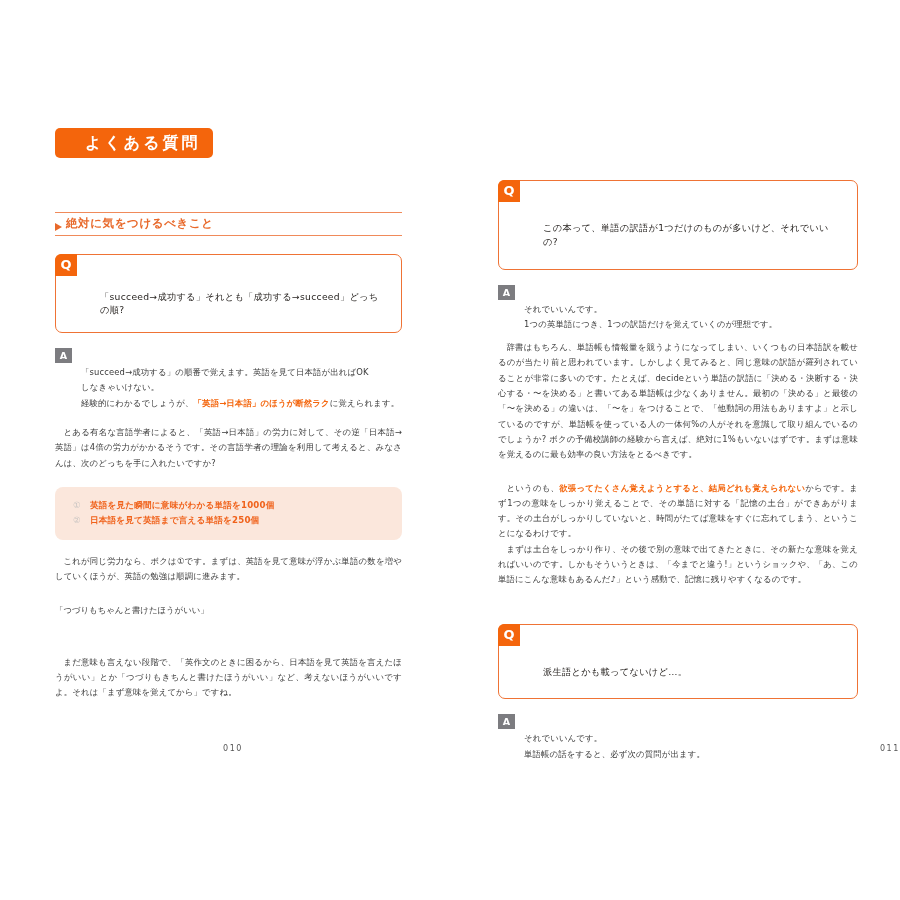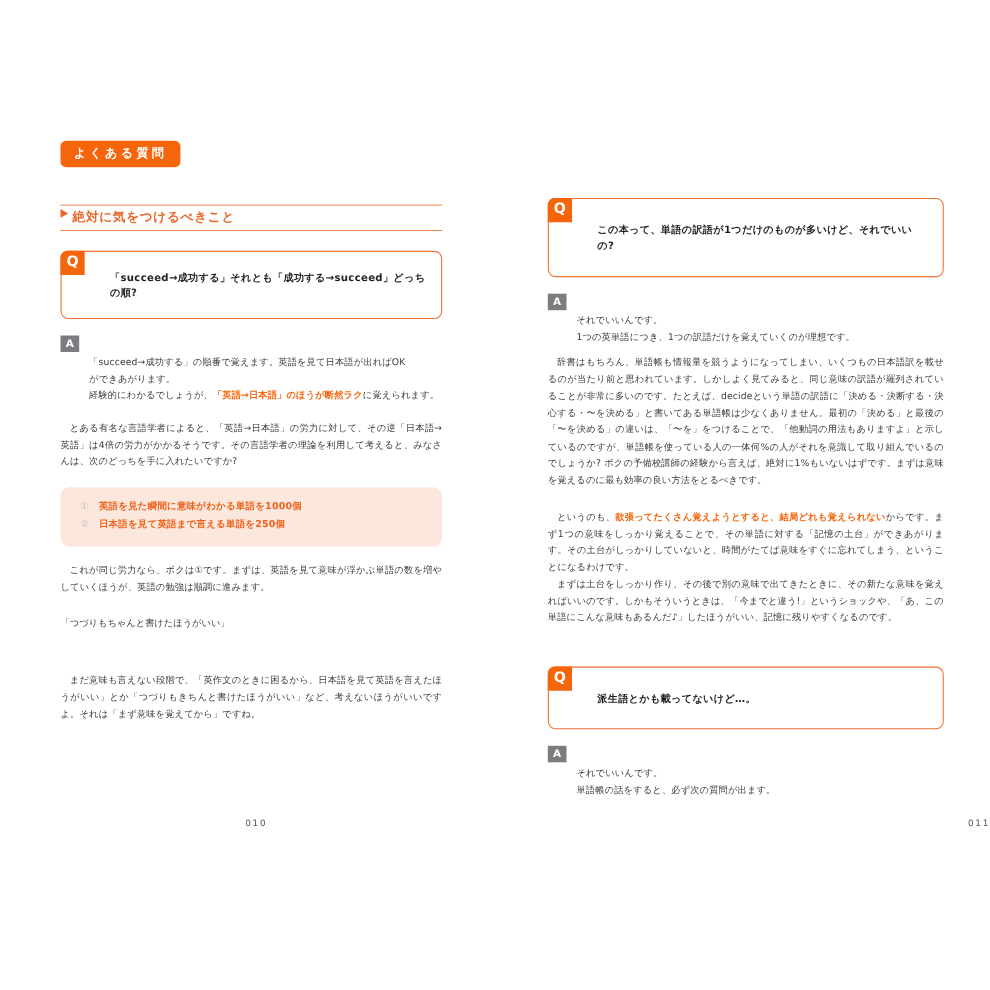--- a/index.html
+++ b/index.html
@@ -28,40 +28,40 @@
     box-sizing: border-box;
   }
   .page-left  { left: 0;   padding: 128px 48px 0 55px; }
   .page-right { left: 450px; padding: 128px 42px 0 48px; }
 
   
   .tab-label {
     display: inline-block;
     background: #f4650c;
     color: #ffffff;
-    font-size: 11px;
+    font-size: 16px;
     font-weight: bold;
     letter-spacing: 3px;
-    padding: 6px 12px 6px 12px;
+    padding: 6px 12px 6px 30px;
     border-radius: 5px;
     line-height: 1.1;
   }
 
   
   .section-head {
-    margin-top: 34px;
+    margin-top: 54px;
     border-top: 1.4px solid #f08a5a;
     border-bottom: 1.4px solid #f08a5a;
     padding: 3px 0 4px 0;
     color: #e8692b;
     font-size: 11.5px;
     font-weight: bold;
     letter-spacing: 0.6px;
     display: flex;
-    align-items: flex-start;
+    align-items: flex-end;
     gap: 4px;
   }
   .tri {
     width: 0; height: 0;
     border-left: 7px solid #e8692b;
     border-top: 4.5px solid transparent;
     border-bottom: 4.5px solid transparent;
     display: inline-block;
   }
 
@@ -86,24 +86,25 @@
     color: #ffffff;
     font-size: 13px;
     font-weight: bold;
     line-height: 22px;
     text-align: center;
     border-top-left-radius: 6px;
     font-family: "DejaVu Sans", "Liberation Sans", sans-serif;
   }
   .qtext {
     font-size: 9.2px;
-    font-weight: bold;
+    font-weight: normal;
     color: #231f1c;
     letter-spacing: 0.3px;
     line-height: 1.5;
+    margin-top: 18px;
   }
 
   
   .ablock {
     margin-top: 14px;
     display: flex;
     align-items: flex-start;
     gap: 9px;
   }
   .abadge {
@@ -192,21 +193,21 @@
 
     <div class="qbox">
       <div class="qbadge">Q</div>
       <div class="qtext">「succeed→成功する」それとも「成功する→succeed」どっちの順?</div>
     </div>
 
     <div class="ablock">
       <div class="abadge">A</div>
       <div class="abody">
         <p class="para">「succeed→成功する」の順番で覚えます。英語を見て日本語が出ればOK</p>
-        <p class="para">ができあがります。</p>
+        <p class="para">しなきゃいけない。</p>
         <p class="para">
           <span>経験的にわかるでしょうが、</span><span class="hl">「英語→日本語」のほうが断然ラク</span><span>に覚えられます。</span>
         </p>
       </div>
     </div>
 
     <div class="gap-md"></div>
     <p class="para indent">とある有名な言語学者によると、「英語→日本語」の労力に対して、その逆「日本語→英語」は4倍の労力がかかるそうです。その言語学者の理論を利用して考えると、みなさんは、次のどっちを手に入れたいですか?</p>
 
     <div class="numlist">
@@ -249,21 +250,21 @@
       </div>
     </div>
 
     <div class="gap-sm"></div>
     <p class="para indent">辞書はもちろん、単語帳も情報量を競うようになってしまい、いくつもの日本語訳を載せるのが当たり前と思われています。しかしよく見てみると、同じ意味の訳語が羅列されていることが非常に多いのです。たとえば、decideという単語の訳語に「決める・決断する・決心する・〜を決める」と書いてある単語帳は少なくありません。最初の「決める」と最後の「〜を決める」の違いは、「〜を」をつけることで、「他動詞の用法もありますよ」と示しているのですが、単語帳を使っている人の一体何%の人がそれを意識して取り組んでいるのでしょうか? ボクの予備校講師の経験から言えば、絶対に1%もいないはずです。まずは意味を覚えるのに最も効率の良い方法をとるべきです。</p>
 
     <div class="gap-lg"></div>
     <p class="para indent">
       <span>というのも、</span><span class="hl">欲張ってたくさん覚えようとすると、結局どれも覚えられない</span><span>からです。まず1つの意味をしっかり覚えることで、その単語に対する「記憶の土台」ができあがります。その土台がしっかりしていないと、時間がたてば意味をすぐに忘れてしまう、ということになるわけです。</span>
     </p>
-    <p class="para indent">まずは土台をしっかり作り、その後で別の意味で出てきたときに、その新たな意味を覚えればいいのです。しかもそういうときは、「今までと違う!」というショックや、「あ、この単語にこんな意味もあるんだ♪」したほうがいい、記憶に残りやすくなるのです。</p>
+    <p class="para indent">まずは土台をしっかり作り、その後で別の意味で出てきたときに、その新たな意味を覚えればいいのです。しかもそういうときは、「今までと違う!」というショックや、「あ、この単語にこんな意味もあるんだ♪」という感動で、記憶に残りやすくなるのです。</p>
 
     <div class="gap-lg"></div>
 
     <div class="qbox tall">
       <div class="qbadge">Q</div>
       <div class="qtext">派生語とかも載ってないけど…。</div>
     </div>
 
     <div class="ablock">
       <div class="abadge">A</div>

